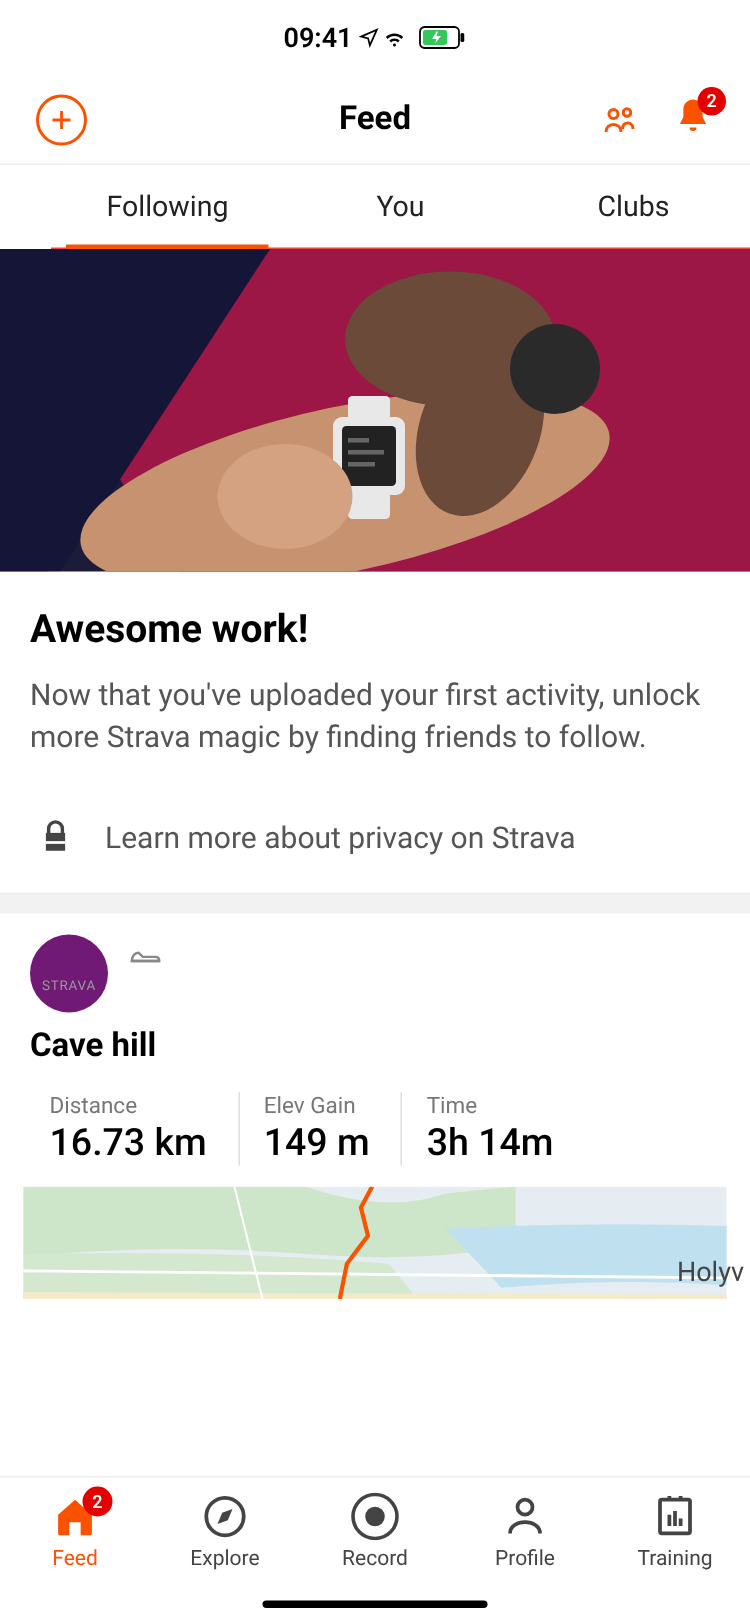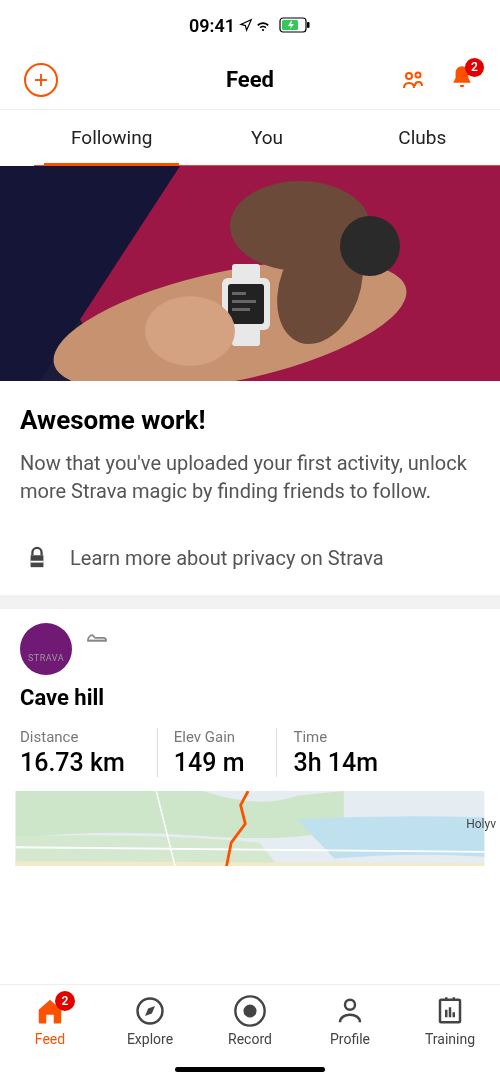--- a/index.html
+++ b/index.html
@@ -82,31 +82,31 @@
   .activity { padding: 14px 20px 0 20px; }
   .activity-header { display: flex; gap: 14px; align-items: flex-start; }
   .avatar {
     width: 52px; height: 52px; border-radius: 50%; background: #701a75;
     display: flex; align-items: flex-end; justify-content: center;
     font-size: 9px; color: #999; padding-bottom: 12px; letter-spacing: 0.5px;
   }
   .activity-user { font-size: 17px; font-weight: 700; }
   .activity-meta { display: flex; align-items: center; gap: 8px; color: #888; font-size: 16px; margin-top: 6px;}
   .activity-title { font-size: 22px; font-weight: 700; margin-top: 10px; }
-  .stats { display: flex; margin-top: 18px; gap: 12px; }
+  .stats { display: flex; margin-top: 18px; gap: 1px; margin-left: 13px; }
   .stat { padding-right: 20px; }
   .stat + .stat { border-left: 1px solid #ddd; padding-left: 16px; padding-right: 20px; }
   .stat-label { font-size: 15px; color: #777; }
   .stat-value { font-size: 25px; font-weight: 500; margin-top: 2px; }
   
   .map {
     margin-top: 14px; height: 75px; position: relative; overflow: hidden;
   }
   .map svg { width: 100%; height: 100%; display: block;}
-  .map-label { position: absolute; right: 4px; top: 26px; font-size: 12px; color: #444;}
+  .map-label { position: absolute; right: 4px; top: 47px; font-size: 18px; color: #444;}
   
   .bottom-nav {
     position: absolute; bottom: 0; left: 0; right: 0;
     height: 96px; background: #fff;
     display: flex; border-top: 1px solid #eee;
   }
   .nav-item {
     flex: 1; display: flex; flex-direction: column;
     align-items: center; justify-content: flex-start;
     padding-top: 10px; gap: 4px;

